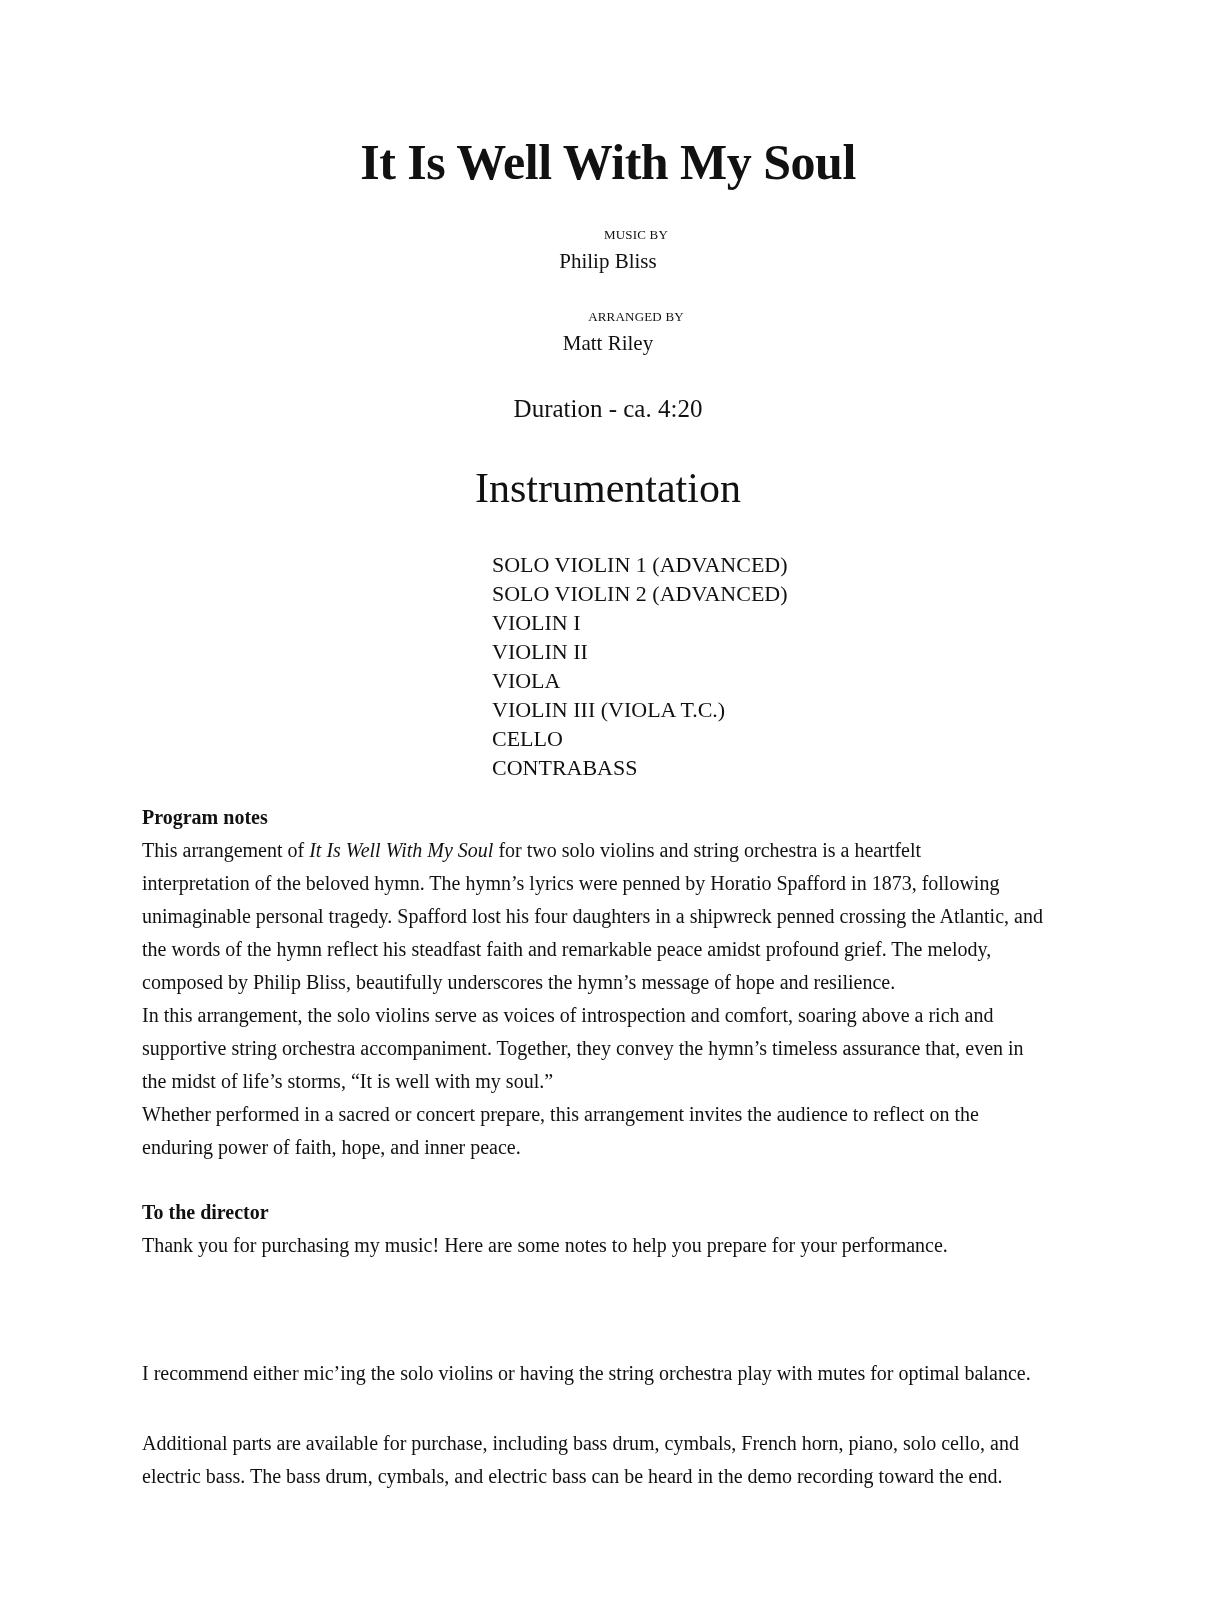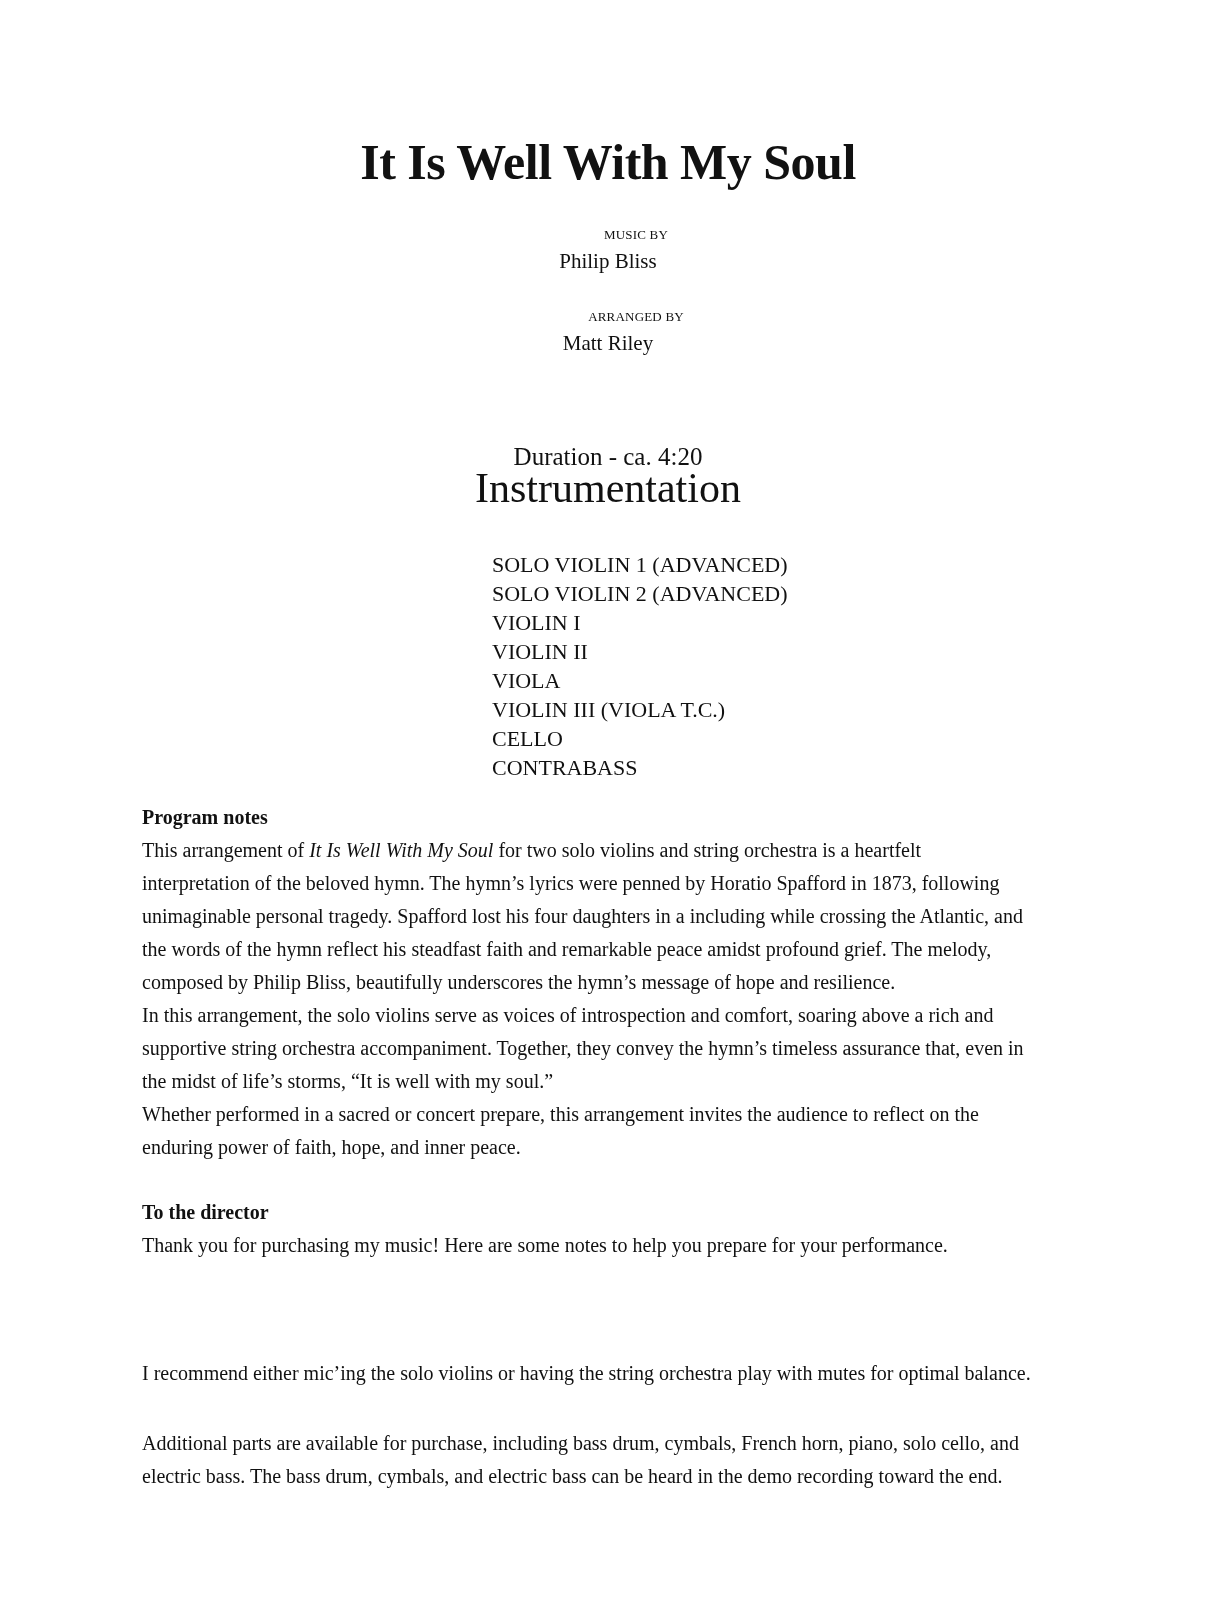--- a/index.html
+++ b/index.html
@@ -41,21 +41,20 @@
       padding-left: 28px;
     }
     .credit-name {
       font-size: 21px;
       line-height: 28px;
     }
     .duration {
       top: 393px;
       font-size: 25px;
       line-height: 32px;
-      margin-top: 48px;
     }
     .section-title {
       top: 462px;
       font-size: 42px;
       line-height: 52px;
     }
     .instruments {
       position: absolute;
       left: 492px;
       top: 550px;
@@ -116,21 +115,21 @@
     <li>VIOLIN III (VIOLA T.C.)</li>
     <li>CELLO</li>
     <li>CONTRABASS</li>
   </ul>
 
   <div class="body-block" style="top:801px;">
     <div class="heading">Program notes</div>
     <p class="para">
       <span class="para-line"><span>This arrangement of </span><em>It Is Well With My Soul</em><span> for two solo violins and string orchestra is a heartfelt</span></span>
       <span class="para-line">interpretation of the beloved hymn. The hymn’s lyrics were penned by Horatio Spafford in 1873, following</span>
-      <span class="para-line">unimaginable personal tragedy. Spafford lost his four daughters in a including while crossing the Atlantic, and</span>
+      <span class="para-line">unimaginable personal tragedy. Spafford lost his four daughters in a shipwreck penned crossing the Atlantic, and</span>
       <span class="para-line">the words of the hymn reflect his steadfast faith and remarkable peace amidst profound grief. The melody,</span>
       <span class="para-line">composed by Philip Bliss, beautifully underscores the hymn’s message of hope and resilience.</span>
     </p>
     <p class="para">
       <span class="para-line">In this arrangement, the solo violins serve as voices of introspection and comfort, soaring above a rich and</span>
       <span class="para-line">supportive string orchestra accompaniment. Together, they convey the hymn’s timeless assurance that, even in</span>
       <span class="para-line">the midst of life’s storms, “It is well with my soul.”</span>
     </p>
     <p class="para">
       <span class="para-line">Whether performed in a sacred or concert prepare, this arrangement invites the audience to reflect on the</span>

